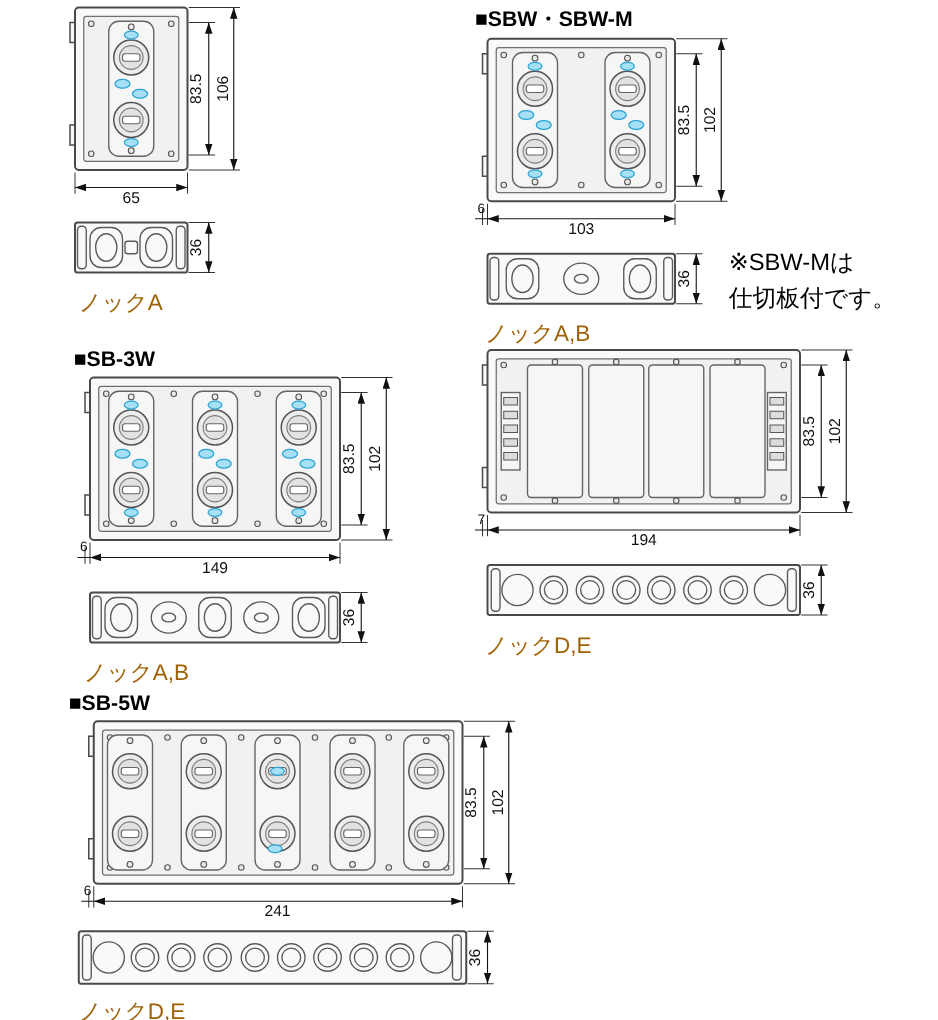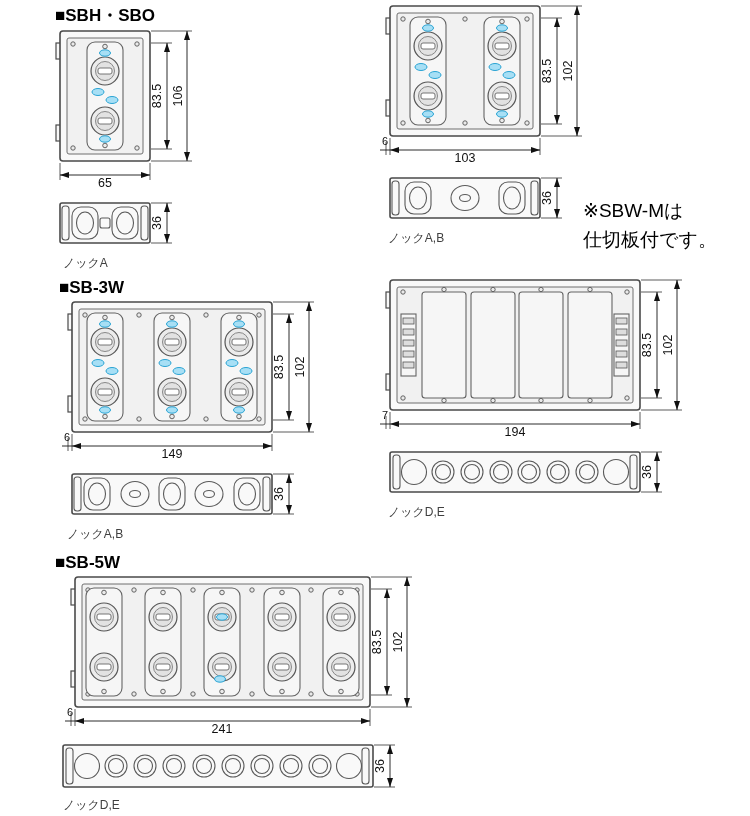--- a/index.html
+++ b/index.html
@@ -8,21 +8,21 @@
     width: 750px; height: 816px;
     background: #ffffff;
     position: relative;
     overflow: hidden;
     font-family: "Liberation Sans", "DejaVu Sans", sans-serif;
   }
   section.blk { position: absolute; }
   h2.ttl { margin: 0 0 2px 0; font-size: 17px; font-weight: 700; color: #000; }
   svg { display: block; }
   .sideview { margin-top: 8px; }
-  .knock { font-size: 12px; color: #404040; margin: 2px 0 0 8px; }
+  .knock { font-size: 18px; color: #a16207; margin: 2px 0 0 8px; }
   .note { position: absolute; left: 203px; top: 192px; font-size: 19px; color: #000; line-height: 1.55; white-space: nowrap; }
   
   .o   { fill: #f9f9f9; stroke: #4a4a4a; stroke-width: 1.6; }
   .i   { fill: #f1f1f1; stroke: #6f6f6f; stroke-width: 1; }
   .fr  { fill: #f6f6f6; stroke: #646464; stroke-width: 1.1; }
   .c1  { fill: #ececec; stroke: #565656; stroke-width: 1.2; }
   .c2  { fill: #e2e2e2; stroke: #7d7d7d; stroke-width: .9; }
   .slot{ fill: #ffffff; stroke: #666666; stroke-width: .9; }
   .cy  { fill: #a7dff5; stroke: #2aa4d4; stroke-width: 1; }
   .scr { fill: #eaeaea; stroke: #555555; stroke-width: .9; }
@@ -70,21 +70,20 @@
       <circle cx="0" cy="0" r="11" class="ko"></circle>
       <circle cx="0" cy="0" r="7.5" class="ko"></circle>
     </g>
     <circle id="koDbig" cx="0" cy="0" r="12.5" class="ko"></circle>
   </defs>
 </svg>
 
 <div>
 
   <section class="blk" style="left:55px;top:4px">
-    <h2 class="ttl">■SBH・SBO</h2>
     <svg class="front" width="200" height="160">
       <g>
         <rect class="tab" x="1" y="14" width="5" height="16"></rect>
         <rect class="tab" x="1" y="96" width="5" height="16"></rect>
         <rect class="o" x="5" y="2" width="90" height="130" rx="3"></rect>
         <rect class="i" x="12" y="9" width="76" height="116" rx="2"></rect>
         <circle class="scr" cx="18" cy="15" r="2.2"></circle>
         <circle class="scr" cx="82" cy="15" r="2.2"></circle>
         <circle class="scr" cx="18" cy="119" r="2.2"></circle>
         <circle class="scr" cx="82" cy="119" r="2.2"></circle>
@@ -125,20 +124,21 @@
         <line class="ext" x1="96" y1="6" x2="117" y2="6"></line>
         <line class="ext" x1="96" y1="46" x2="117" y2="46"></line>
         <line class="dim" x1="112" y1="6" x2="112" y2="46" marker-start="url(#arw)" marker-end="url(#arw)"></line>
         <text class="dt" text-anchor="middle" transform="rotate(-90 106 26)" x="106" y="26">36</text>
       </g>
     </svg>
     <div class="knock">ノックA</div>
   </section>
 
   <section class="blk" style="left:380px;top:4px">
+    <h2 class="ttl">■SBW・SBW-M</h2>
     <svg class="front" width="310" height="160">
       <g>
         <rect class="tab" x="6" y="14" width="5" height="16"></rect>
         <rect class="tab" x="6" y="96" width="5" height="16"></rect>
         <rect class="o" x="10" y="2" width="150" height="130" rx="3"></rect>
         <rect class="i" x="17" y="9" width="136" height="116" rx="2"></rect>
         <circle class="scr" cx="23" cy="15" r="2.2"></circle>
         <circle class="scr" cx="147" cy="15" r="2.2"></circle>
         <circle class="scr" cx="23" cy="119" r="2.2"></circle>
         <circle class="scr" cx="147" cy="119" r="2.2"></circle>

